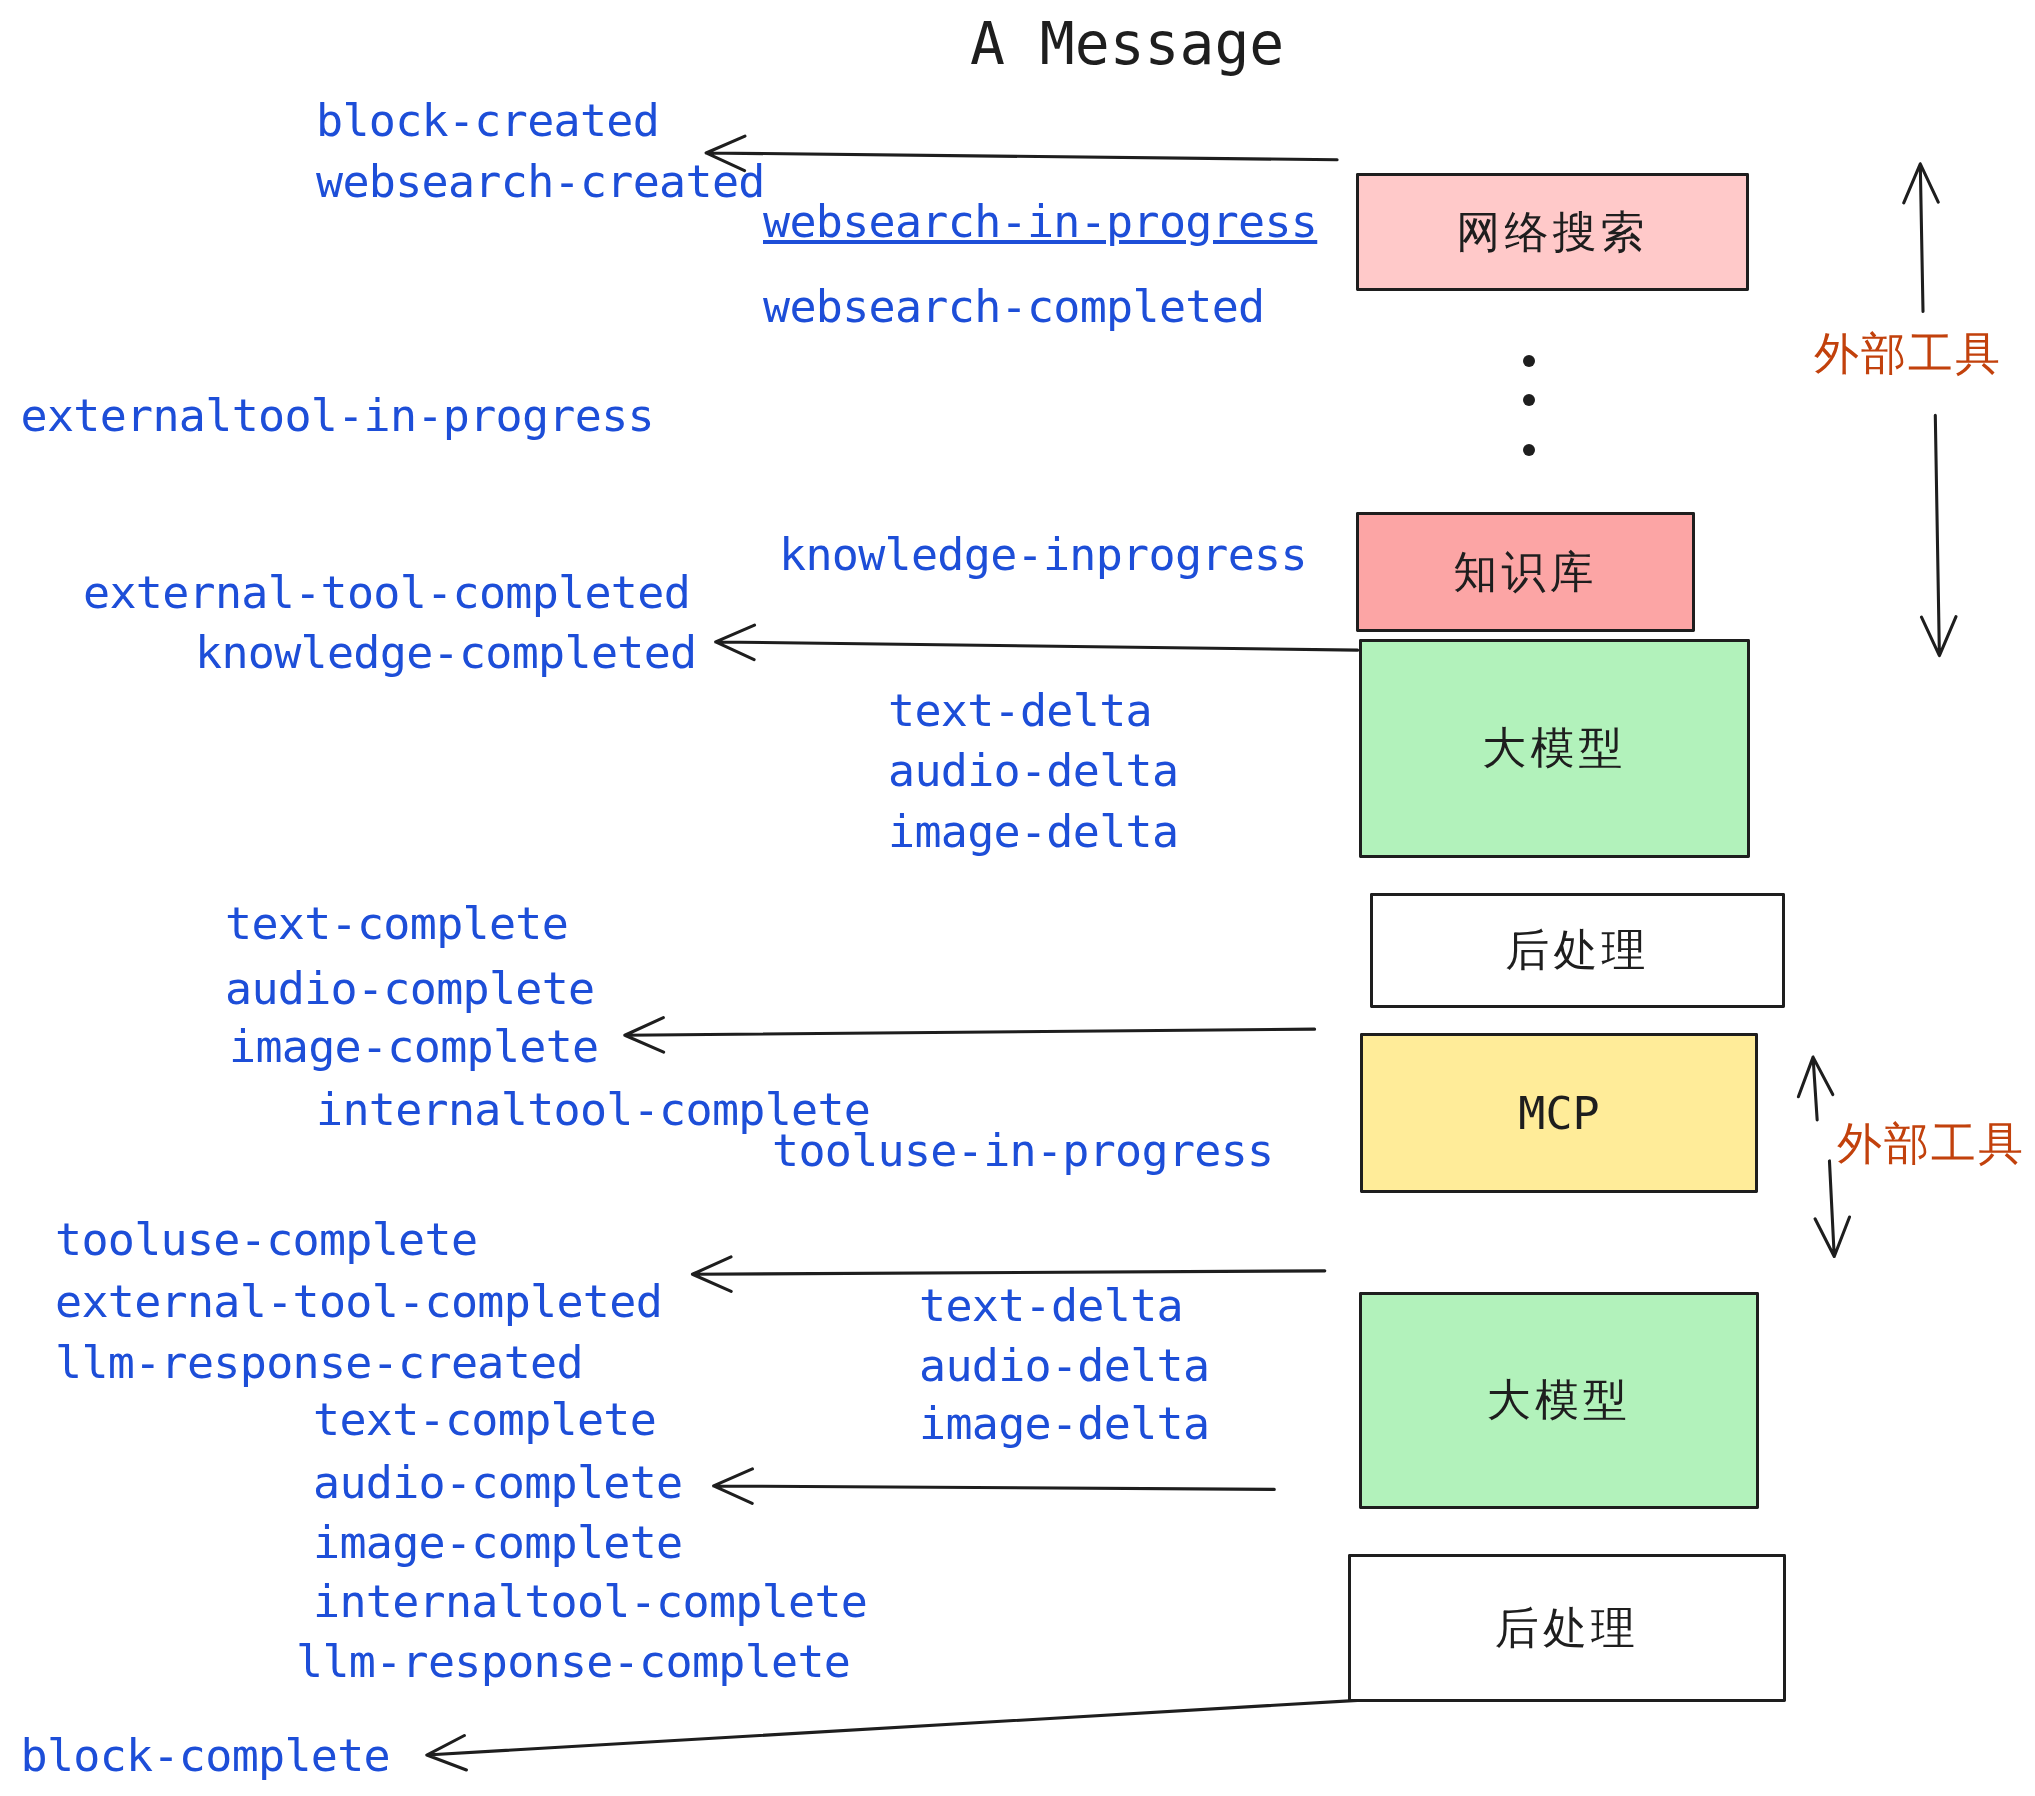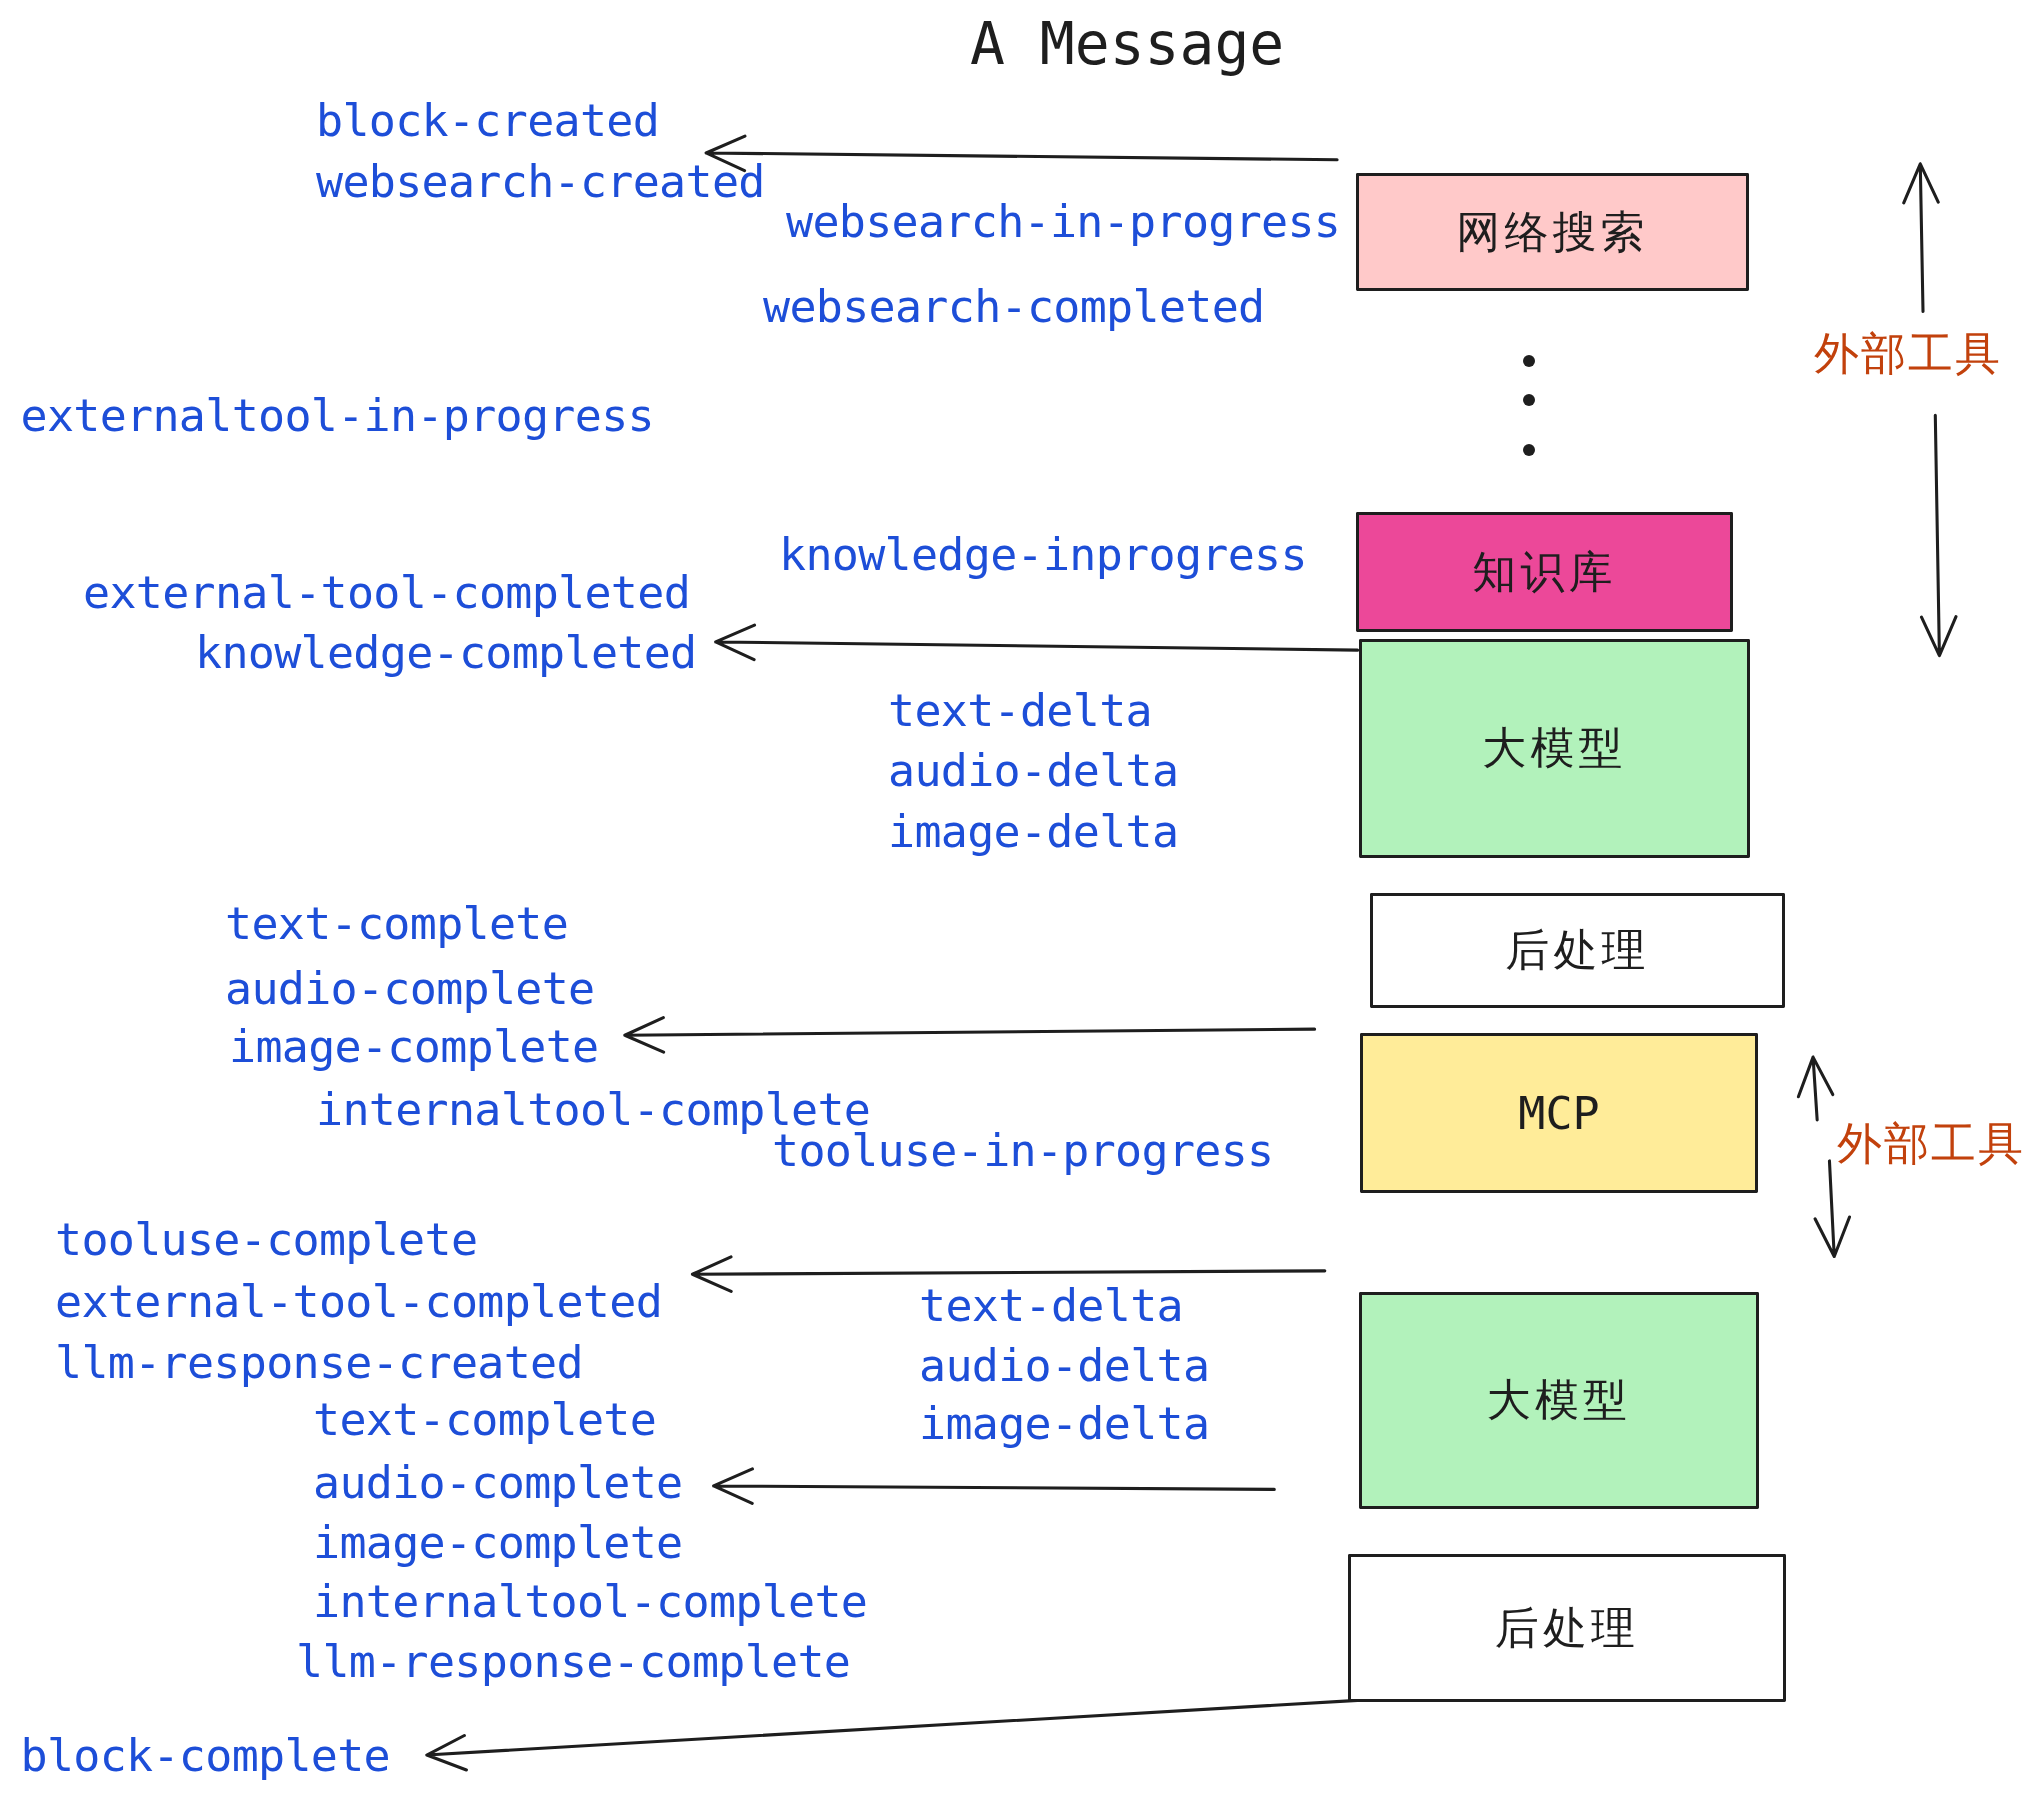--- a/index.html
+++ b/index.html
@@ -109,21 +109,21 @@
         <path d="M2661,1640 L2655,1548 M2683.9,1602.8 L2655,1548 L2633.5,1606.1" fill="none" stroke="#1e1e1e" stroke-width="4.5" stroke-linecap="round" stroke-linejoin="round"></path>
       </g>
       <g>
         <path d="M2679,1700 L2686,1840 M2657.9,1784.7 L2686,1840 L2708.4,1782.2" fill="none" stroke="#1e1e1e" stroke-width="4.5" stroke-linecap="round" stroke-linejoin="round"></path>
       </g>
     </svg>
   <div class="title" id="title-el" style="left: 970px; top: 22px;">A Message</div>
   <div id="events-layer">
       <div class="evt" style="left: 316px; top: 98px;">block-created</div>
       <div class="evt" style="left: 316px; top: 159px;">websearch-created</div>
-      <div class="evt" style="left: 786px; top: 199px;">websearch-in-progress</div>
+      <div class="evt" style="left: 763px; top: 199px; text-decoration: underline;">websearch-in-progress</div>
       <div class="evt" style="left: 763px; top: 284px;">websearch-completed</div>
       <div class="evt" style="left: 20.5px; top: 393px;">externaltool-in-progress</div>
       <div class="evt" style="left: 779px; top: 532px;">knowledge-inprogress</div>
       <div class="evt" style="left: 83px; top: 570px;">external-tool-completed</div>
       <div class="evt" style="left: 195px; top: 630px;">knowledge-completed</div>
       <div class="evt" style="left: 888px; top: 688px;">text-delta</div>
       <div class="evt" style="left: 888px; top: 748px;">audio-delta</div>
       <div class="evt" style="left: 888px; top: 809px;">image-delta</div>
       <div class="evt" style="left: 225px; top: 901px;">text-complete</div>
       <div class="evt" style="left: 225px; top: 966px;">audio-complete</div>
@@ -140,21 +140,21 @@
       <div class="evt" style="left: 313px; top: 1460px;">audio-complete</div>
       <div class="evt" style="left: 313px; top: 1520px;">image-complete</div>
       <div class="evt" style="left: 313px; top: 1579px;">internaltool-complete</div>
       <div class="evt" style="left: 296px; top: 1639px;">llm-response-complete</div>
       <div class="evt" style="left: 20.5px; top: 1733px;">block-complete</div>
     </div>
   <div id="boxes-layer">
       <div class="box" style="left: 1356px; top: 173px; width: 393px; height: 118px; background: rgb(255, 201, 201);">
         <span class="box-label">网络搜索</span>
       </div>
-      <div class="box" style="left: 1356px; top: 512px; width: 377px; height: 120px; background: #ec4899; align-items: center;">
+      <div class="box" style="left: 1356px; top: 512px; width: 339px; height: 120px; background: #fca5a5; align-items: center;">
         <span class="box-label">知识库</span>
       </div>
       <div class="box" style="left: 1359px; top: 639px; width: 391px; height: 219px; background: rgb(178, 242, 187);">
         <span class="box-label">大模型</span>
       </div>
       <div class="box" style="left: 1370px; top: 893px; width: 415px; height: 115px; background: rgb(255, 255, 255);">
         <span class="box-label">后处理</span>
       </div>
       <div class="box" style="left: 1360px; top: 1033px; width: 398px; height: 160px; background: rgb(255, 236, 153);">
         <span class="box-label mono">MCP</span>

